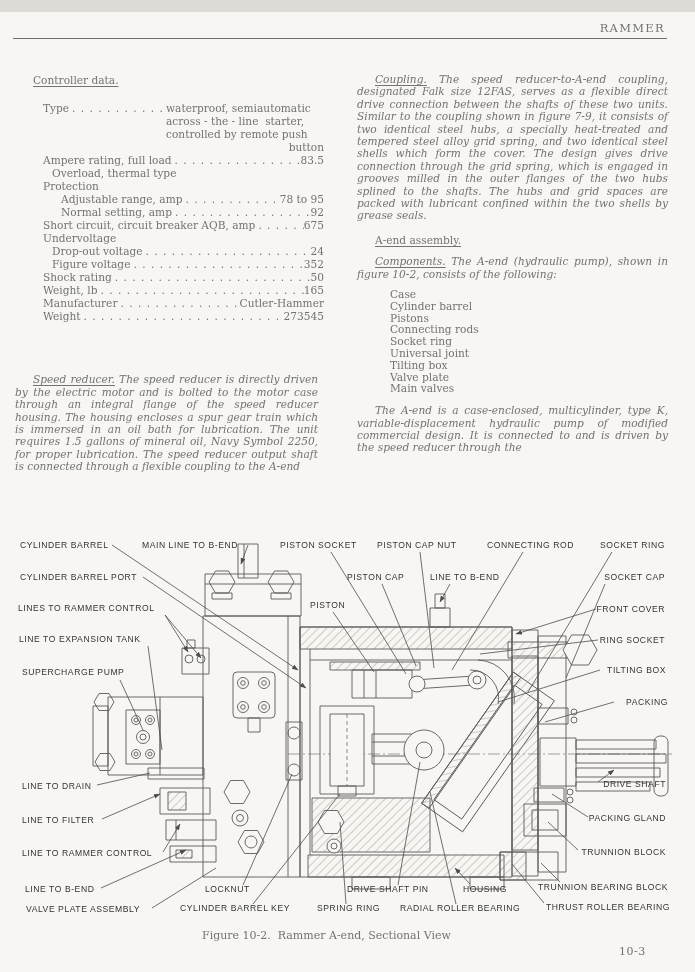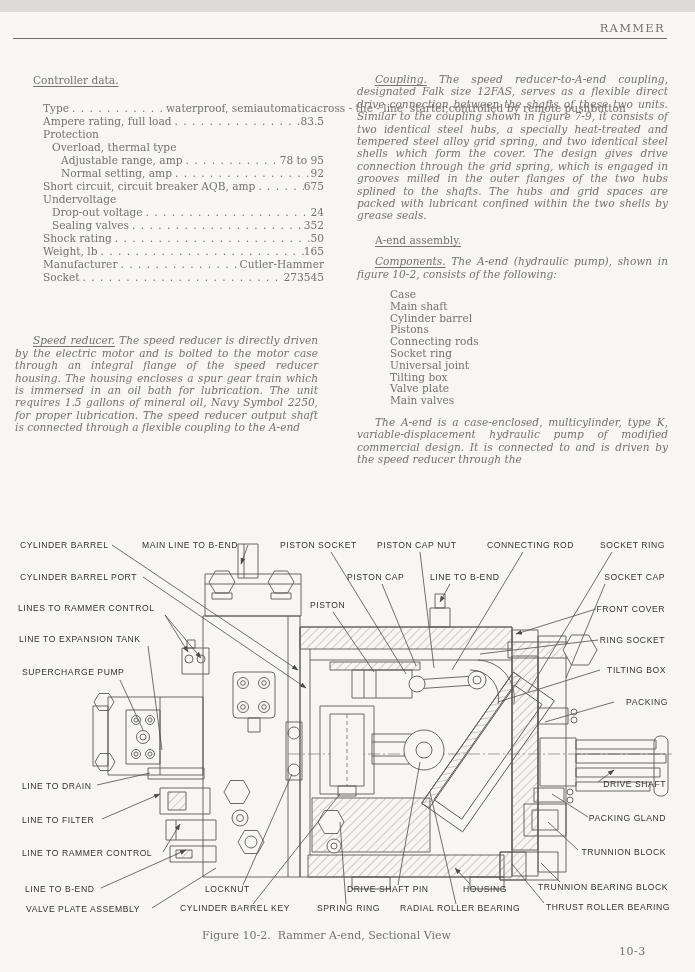--- a/index.html
+++ b/index.html
@@ -12,21 +12,21 @@
   .col{position:absolute;top:56px;font-size:10.6px;line-height:12.4px;text-align:justify;}
   .col-left{left:15px;width:303px;}
   .col-right{left:357px;width:311px;}
   .sec-head{text-decoration:underline;text-underline-offset:2px;}
   .controller-head{margin:6px 0 0 18px;}
   .spec{margin:16px 0 0 28px;width:281px;line-height:13px;text-align:left;}
   .spec-row{display:flex;align-items:flex-start;}
   .spec-label{white-space:pre;flex:none;}
   .dots{flex:1 1 auto;overflow:hidden;white-space:nowrap;padding:0 3px;letter-spacing:1px;}
   .spec-value{flex:none;white-space:pre;text-align:right;}
-  .spec-value.multi{display:flex;flex-direction:row;width:158px;text-align:left;}
+  .spec-value.multi{display:flex;flex-direction:column;width:158px;text-align:left;}
   .spec-value.multi .vline{display:block;}
   .spec-value.multi .vline.last{text-align:right;}
   .para{margin:0;text-indent:18px;font-style:italic;}
   .para-speed{margin-top:50px;}
   .aend-head{margin:12px 0 0 18px;}
   .para-components{margin-top:9px;}
   .comp-list{margin:9px 0 0 33px;line-height:11.8px;text-align:left;}
   .para-closing{margin-top:9px;}
   
   .figure{position:absolute;top:518px;left:0;width:695px;height:400px;}
@@ -54,26 +54,26 @@
           <span class="spec-label" style="padding-left: 0px;">Type</span>
           <span class="dots">. . . . . . . . . . . . . . . . . . . . . . . . . . . . . . . .</span>
           <span class="spec-value multi"><span class="vline">waterproof, semiautomatic</span><span class="vline">across - the - line  starter,</span><span class="vline">controlled by remote push</span><span class="vline last">button</span></span>
         </div>
         <div class="spec-row">
           <span class="spec-label" style="padding-left: 0px;">Ampere rating, full load</span>
           <span class="dots">. . . . . . . . . . . . . . . . . . . . . . . . . . . . . . . .</span>
           <span class="spec-value">83.5</span>
         </div>
         <div class="spec-row">
+          <span class="spec-label" style="padding-left: 9px;">Overload, thermal type</span>
+        </div>
+        <div class="spec-row">
           <span class="spec-label" style="padding-left: 0px;">Protection</span>
         </div>
         <div class="spec-row">
-          <span class="spec-label" style="padding-left: 9px;">Overload, thermal type</span>
-        </div>
-        <div class="spec-row">
           <span class="spec-label" style="padding-left: 18px;">Adjustable range, amp</span>
           <span class="dots">. . . . . . . . . . . . . . . . . . . . . . . . . . . . . . . .</span>
           <span class="spec-value">78 to 95</span>
         </div>
         <div class="spec-row">
           <span class="spec-label" style="padding-left: 18px;">Normal setting, amp</span>
           <span class="dots">. . . . . . . . . . . . . . . . . . . . . . . . . . . . . . . .</span>
           <span class="spec-value">92</span>
         </div>
         <div class="spec-row">
@@ -83,57 +83,56 @@
         </div>
         <div class="spec-row">
           <span class="spec-label" style="padding-left: 0px;">Undervoltage</span>
         </div>
         <div class="spec-row">
           <span class="spec-label" style="padding-left: 9px;">Drop-out voltage</span>
           <span class="dots">. . . . . . . . . . . . . . . . . . . . . . . . . . . . . . . .</span>
           <span class="spec-value">24</span>
         </div>
         <div class="spec-row">
-          <span class="spec-label" style="padding-left: 9px;">Sealing valves</span>
+          <span class="spec-label" style="padding-left: 9px;">Figure voltage</span>
           <span class="dots">. . . . . . . . . . . . . . . . . . . . . . . . . . . . . . . .</span>
           <span class="spec-value">352</span>
         </div>
         <div class="spec-row">
           <span class="spec-label" style="padding-left: 0px;">Shock rating</span>
           <span class="dots">. . . . . . . . . . . . . . . . . . . . . . . . . . . . . . . .</span>
           <span class="spec-value">50</span>
         </div>
         <div class="spec-row">
           <span class="spec-label" style="padding-left: 0px;">Weight, lb</span>
           <span class="dots">. . . . . . . . . . . . . . . . . . . . . . . . . . . . . . . .</span>
           <span class="spec-value">165</span>
         </div>
         <div class="spec-row">
           <span class="spec-label" style="padding-left: 0px;">Manufacturer</span>
           <span class="dots">. . . . . . . . . . . . . . . . . . . . . . . . . . . . . . . .</span>
           <span class="spec-value">Cutler-Hammer</span>
         </div>
         <div class="spec-row">
-          <span class="spec-label" style="padding-left: 0px;">Socket</span>
+          <span class="spec-label" style="padding-left: 0px;">Weight</span>
           <span class="dots">. . . . . . . . . . . . . . . . . . . . . . . . . . . . . . . .</span>
           <span class="spec-value">273545</span>
         </div>
       </div>
     <p class="para para-speed"><span class="sec-head">Speed reducer.</span><span>  The speed reducer is directly driven by the electric motor and is bolted to the motor case through an integral flange of the speed reducer housing.  The housing encloses a spur gear train which is immersed in an oil bath for lubrication. The unit requires 1.5 gallons of mineral oil, Navy Symbol 2250, for proper lubrication.  The speed reducer output shaft is connected through a flexible coupling to the A-end</span></p>
   </div>
 
   <div class="col col-right">
     <p class="para" style="margin-top:5px;"><span class="sec-head">Coupling.</span><span>  The speed reducer-to-A-end coupling, designated Falk size 12FAS, serves as a flexible direct drive connection between the shafts of these two units.  Similar to the coupling shown in figure 7-9, it consists of two identical steel hubs, a specially heat-treated and tempered steel alloy grid spring, and two identical steel shells which form the cover. The design gives drive connection through the grid spring, which is engaged in grooves milled in the outer flanges of the two hubs splined to the shafts. The hubs and grid spaces are packed with lubricant confined within the two shells by grease seals.</span></p>
     <div class="aend-head">
       <span class="sec-head">A-end assembly.</span>
     </div>
     <p class="para para-components"><span class="sec-head">Components.</span><span>  The A-end (hydraulic pump), shown in figure 10-2,  consists of the following:</span></p>
     <div class="comp-list" id="component-list">
         <div class="comp-item">Case</div>
-        <div class="comp-item">Main shaft</div>
         <div class="comp-item">Cylinder barrel</div>
         <div class="comp-item">Pistons</div>
         <div class="comp-item">Connecting rods</div>
         <div class="comp-item">Socket ring</div>
         <div class="comp-item">Universal joint</div>
         <div class="comp-item">Tilting box</div>
         <div class="comp-item">Valve plate</div>
         <div class="comp-item">Main valves</div>
       </div>
     <p class="para para-closing">The A-end is a case-enclosed,  multicylinder, type K, variable-displacement hydraulic pump of modified commercial design.  It is connected to and is driven by the speed reducer through the</p>

